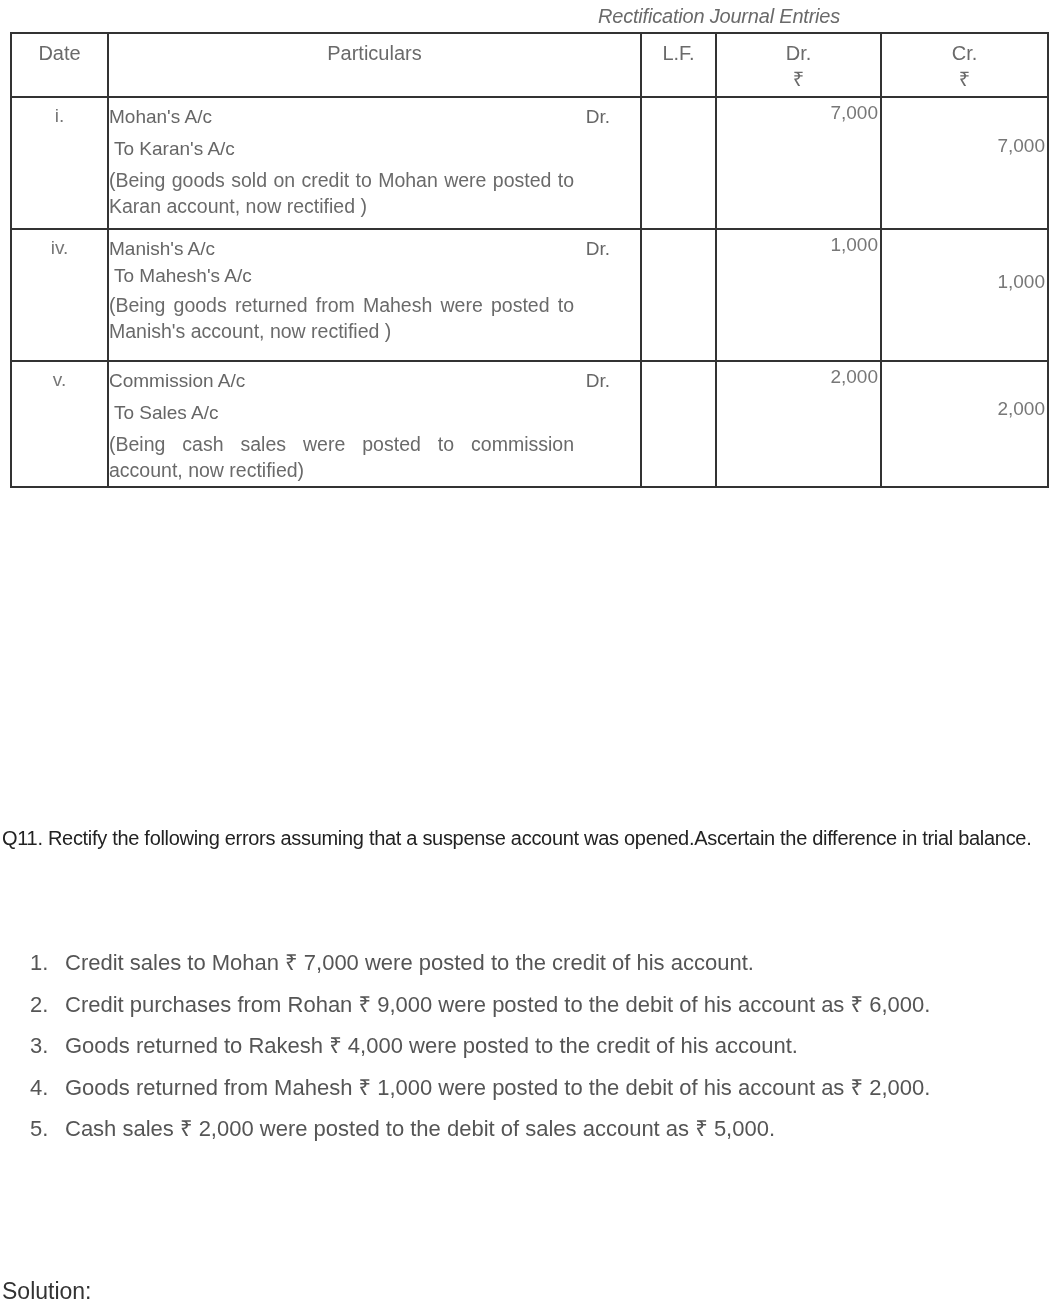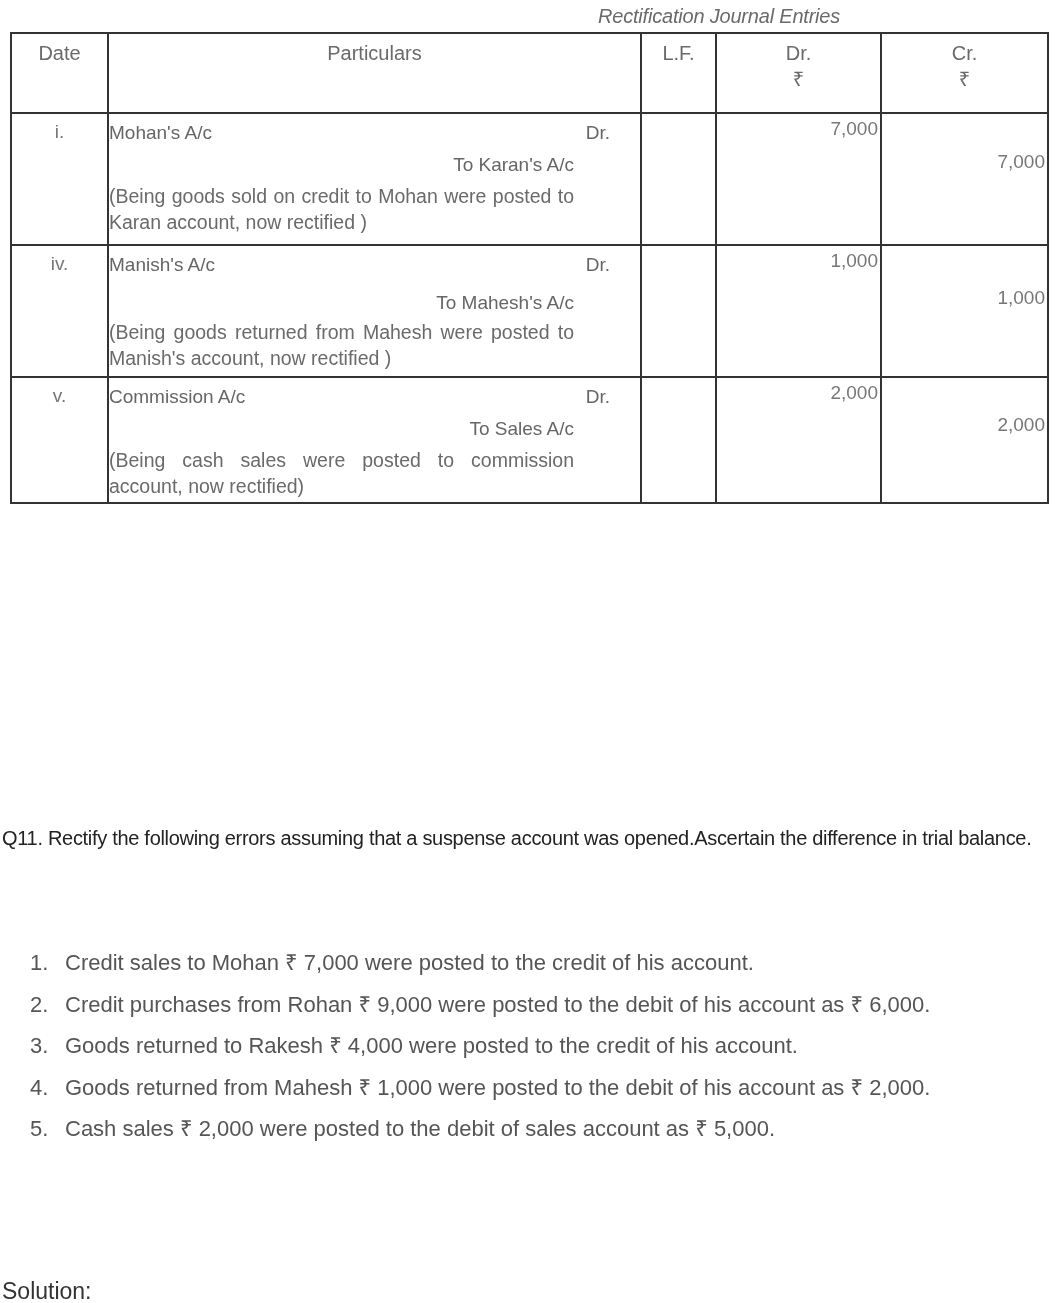--- a/index.html
+++ b/index.html
@@ -38,21 +38,21 @@
       font-family: "Liberation Sans", sans-serif;
       font-size: 19px;
       color: #666666;
     }
     .journal th, .journal td {
       border: 2px solid #333333;
       vertical-align: top;
       font-weight: normal;
     }
     .journal th {
-      height: 80px;
+      height: 64px;
       text-align: center;
       padding-top: 6px;
       line-height: 26px;
       color: #6a6a6a;
       font-size: 20px;
       border-radius: 20px;
     }
     .journal col.c-date { width: 97px; }
     .journal col.c-part { width: 533px; }
     .journal col.c-lf   { width: 75px; }
@@ -78,21 +78,20 @@
       position: relative;
     }
     .dr-mark {
       position: absolute;
       right: -36px;
       top: 0;
     }
     .credit-line {
       padding-left: 5px;
       margin-top: 5px;
-      text-align: right;
     }
     .narration {
       margin-top: 5px;
       line-height: 26px;
       text-align: justify;
       text-align-last: left;
       font-size: 19.5px;
       color: #6a6a6a;
     }
     .cell-amt {
@@ -194,21 +193,21 @@
 
 
 
     <tr class="entry">
       <td class="cell-date">iv.</td>
       <td class="cell-part">
         <div class="debit-line">
           <span>Manish's A/c</span>
           <span class="dr-mark">Dr.</span>
         </div>
-        <div class="credit-line" style="margin-top:11px">To Mahesh's A/c</div>
+        <div class="credit-line" style="margin-top:0">To Mahesh's A/c</div>
         <div class="narration" style="margin-top:3px">(Being goods returned from Mahesh were posted to Manish's account, now rectified )</div>
       </td>
       <td></td>
       <td class="cell-amt dr">1,000</td>
       <td class="cell-amt cr" style="padding-top:41px">1,000</td>
     </tr>
 
     <tr class="entry last">
       <td class="cell-date">v.</td>
       <td class="cell-part">

